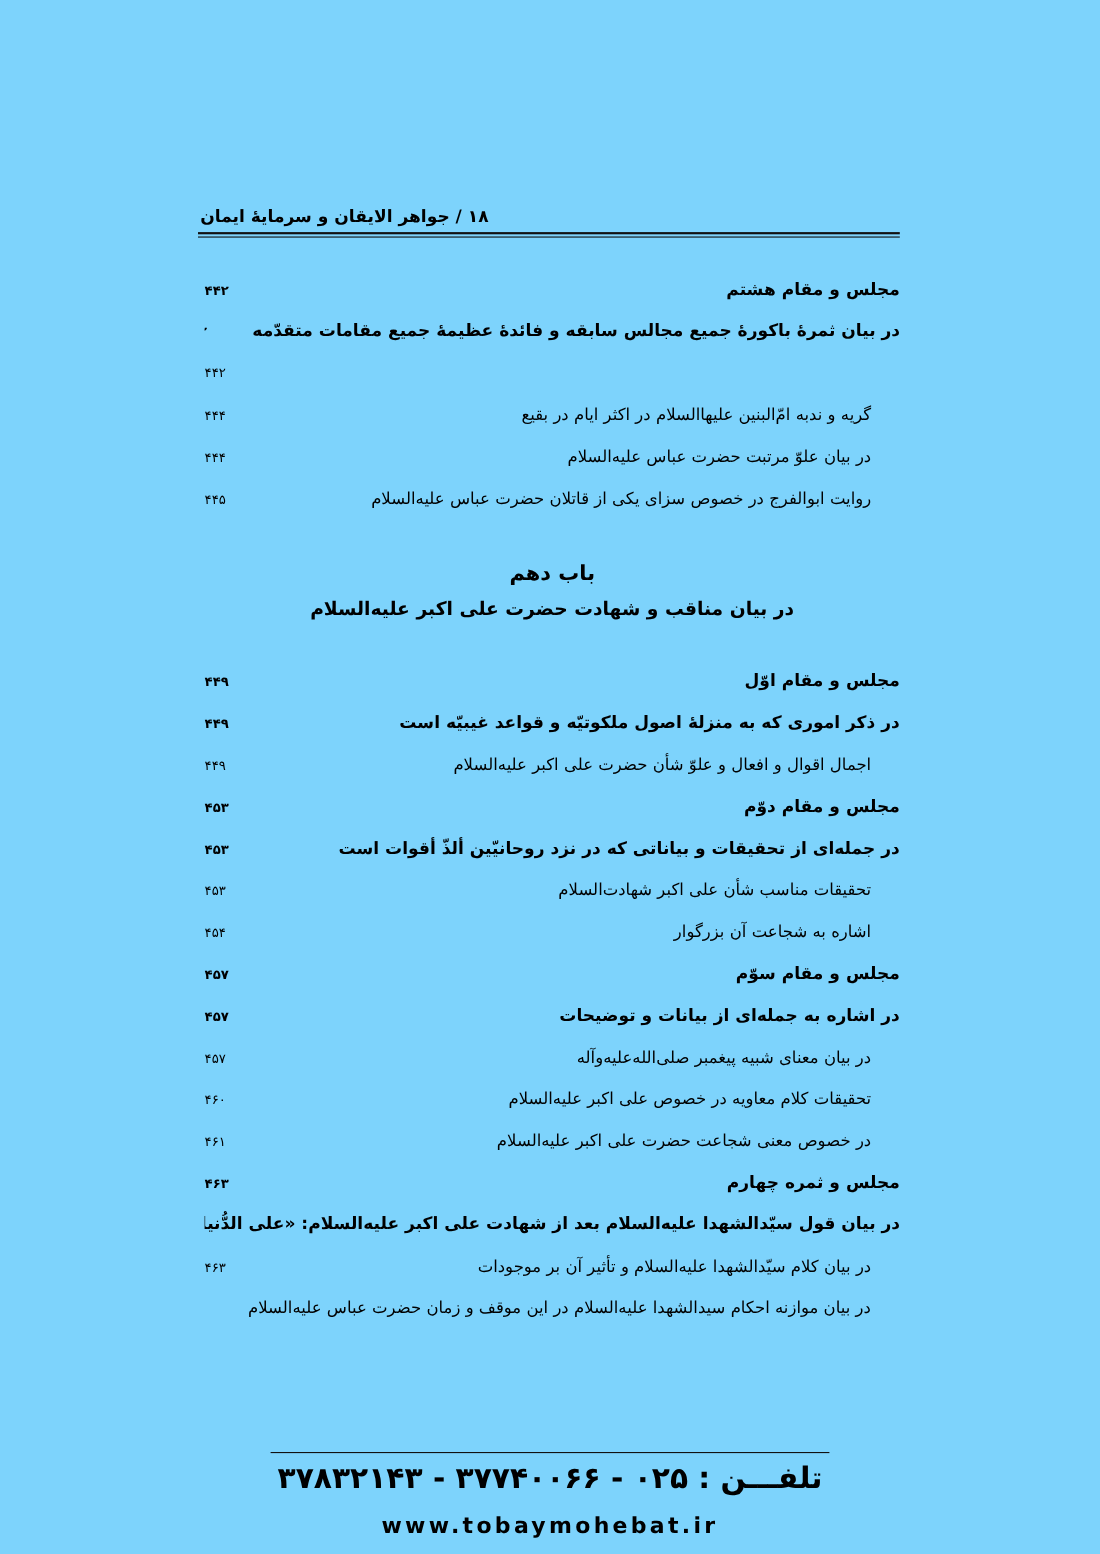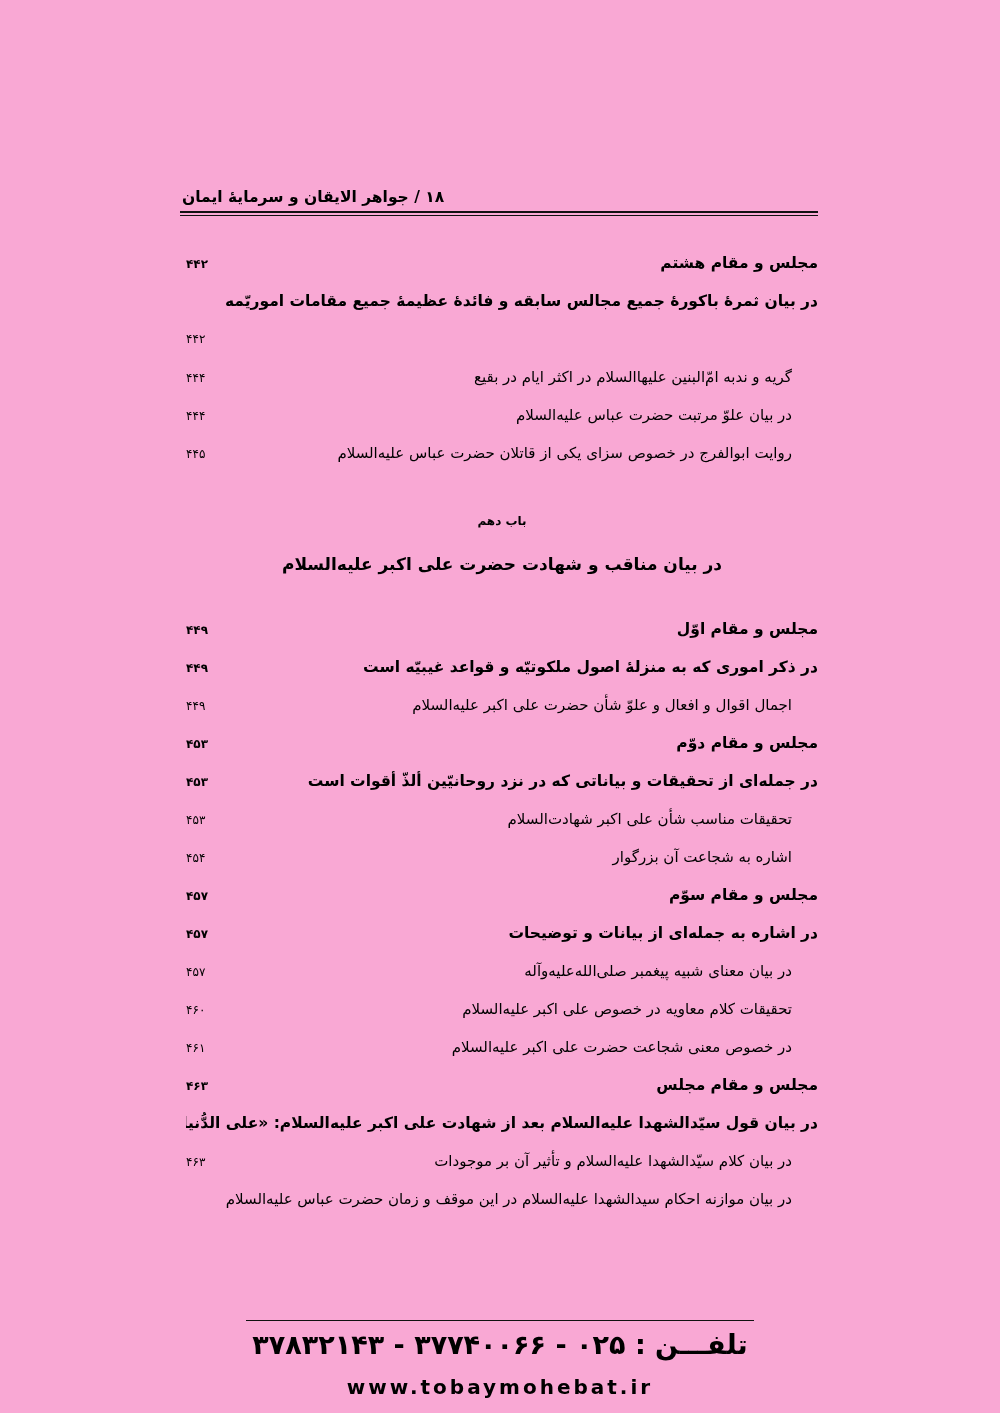--- a/index.html
+++ b/index.html
@@ -13,21 +13,21 @@
     height: 1413px;
     position: relative;
     font-family: "DejaVu Sans", "Liberation Sans", sans-serif;
     color: #000000;
     overflow: hidden;
   }
 
   .page {
     position: absolute;
     inset: 0;
-    background: #f9a8d4;
+    background: #7dd3fc;
   }
 
   
   .header-zone {
     position: absolute;
     top: 188px;
     right: 182px;
     left: 180px;
   }
   .header-line {
@@ -110,30 +110,29 @@
   .toc-row.level-3 .toc-page { font-weight: 400; }
 
   
   .chapter-block {
     text-align: center;
     direction: rtl;
     padding-top: 34px;
     padding-bottom: 28px;
   }
   .chapter-number {
-    font-size: 12px;
+    font-size: 19px;
     font-weight: 700;
     line-height: 30px;
     unicode-bidi: plaintext;
   }
   .chapter-title {
     font-size: 17px;
     font-weight: 700;
     line-height: 36px;
-    margin-top: 10px;
     unicode-bidi: plaintext;
   }
 
   
   .footer {
     position: absolute;
     left: 0;
     right: 0;
     top: 1272px;
     text-align: center;
@@ -175,21 +174,21 @@
 
   <div class="toc">
 
     <div id="toc-before">
         <div class="toc-row level-1">
           <span class="toc-title">مجلس و مقام هشتم</span>
           <span class="leader"></span>
           <span class="toc-page">۴۴۲</span>
         </div>
         <div class="toc-row level-2">
-          <span class="toc-title">در بیان ثمرهٔ باکورهٔ جمیع مجالس سابقه و فائدهٔ عظیمهٔ جمیع مقامات اموریّمه</span>
+          <span class="toc-title">در بیان ثمرهٔ باکورهٔ جمیع مجالس سابقه و فائدهٔ عظیمهٔ جمیع مقامات متقدّمه</span>
           <span class="leader"></span>
           <span class="toc-page">۴۴۲</span>
         </div>
         <div class="toc-row level-3">
           <span class="leader"></span>
           <span class="toc-page">۴۴۲</span>
         </div>
         <div class="toc-row level-3">
           <span class="toc-title">گریه و ندبه امّ‌البنین علیهاالسلام در اکثر ایام در بقیع</span>
           <span class="leader"></span>
@@ -267,21 +266,21 @@
           <span class="toc-title">تحقیقات کلام معاویه در خصوص علی اکبر علیه‌السلام</span>
           <span class="leader"></span>
           <span class="toc-page">۴۶۰</span>
         </div>
         <div class="toc-row level-3">
           <span class="toc-title">در خصوص معنی شجاعت حضرت علی اکبر علیه‌السلام</span>
           <span class="leader"></span>
           <span class="toc-page">۴۶۱</span>
         </div>
         <div class="toc-row level-1">
-          <span class="toc-title">مجلس و مقام مجلس</span>
+          <span class="toc-title">مجلس و ثمره چهارم</span>
           <span class="leader"></span>
           <span class="toc-page">۴۶۳</span>
         </div>
         <div class="toc-row level-2">
           <span class="toc-title">در بیان قول سیّدالشهدا علیه‌السلام بعد از شهادت علی اکبر علیه‌السلام: «علی الدُّنیا بعدك العفا»</span>
         </div>
         <div class="toc-row level-3">
           <span class="toc-title">در بیان کلام سیّدالشهدا علیه‌السلام و تأثیر آن بر موجودات</span>
           <span class="leader"></span>
           <span class="toc-page">۴۶۳</span>

